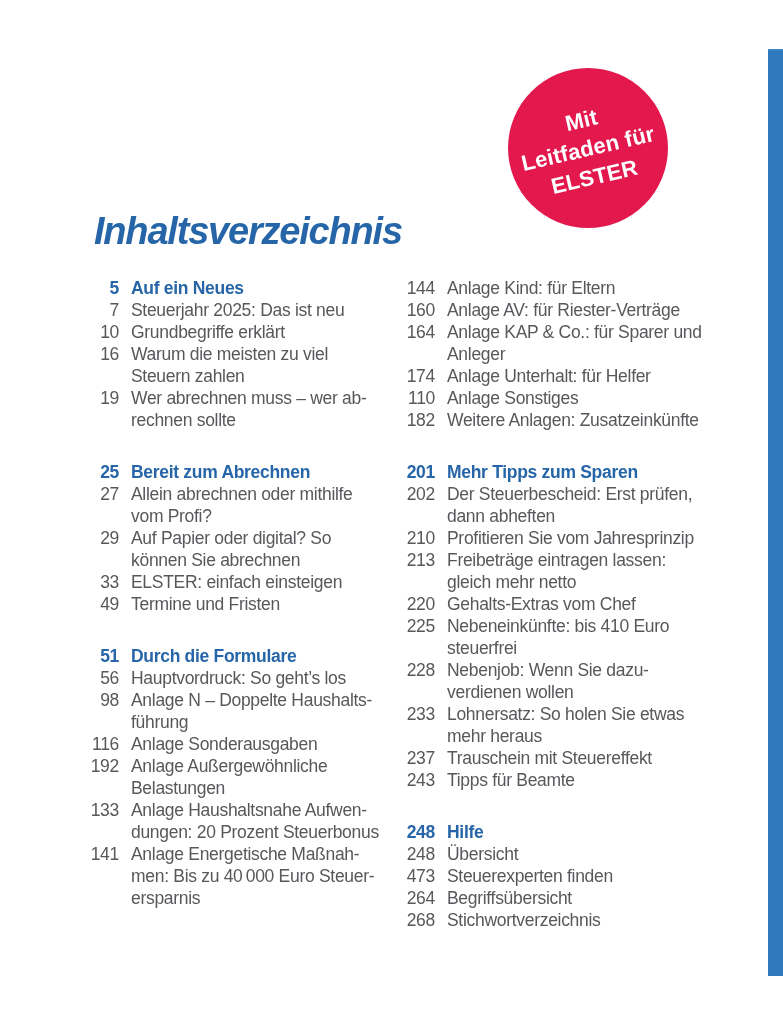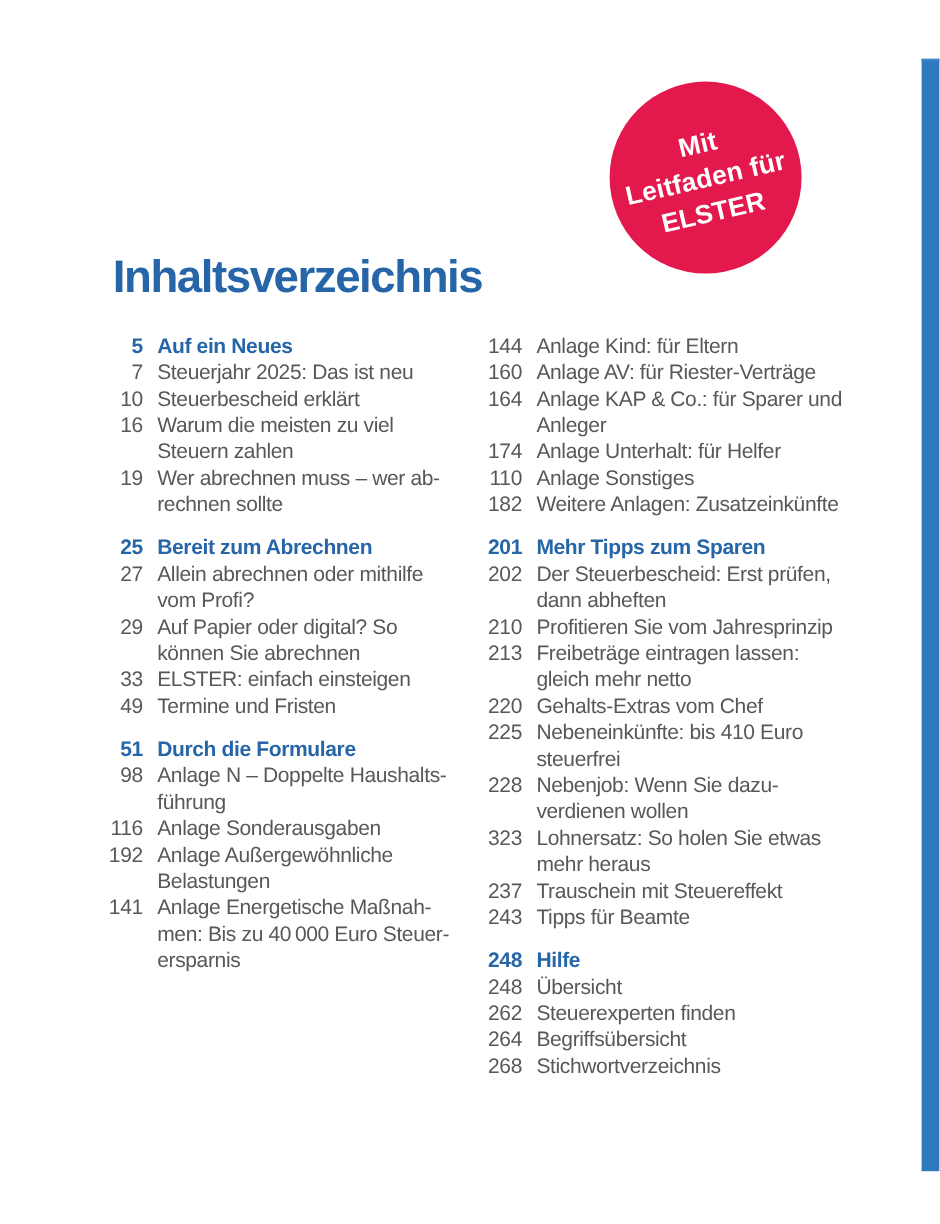--- a/index.html
+++ b/index.html
@@ -15,40 +15,41 @@
     font-family:"Liberation Sans", sans-serif;
     -webkit-font-smoothing:antialiased;
   }
   .page{position:relative;width:783px;height:1020px;background:var(--bg);overflow:hidden;}
 
   
   .title{
     position:absolute;left:94px;top:210px;margin:0;
     font-size:38px;font-weight:bold;letter-spacing:-1.2px;
     color:var(--accent);
+    font-style:italic;
   }
 
   
   .badge{
     position:absolute;left:508px;top:68px;width:160px;height:160px;
     border-radius:50%;background:var(--badge);
     display:flex;align-items:center;justify-content:center;
   }
   .badge-inner{
     transform:rotate(-13deg);
     color:#fff;font-weight:bold;font-size:22px;line-height:29px;
     text-align:center;white-space:pre-line;letter-spacing:0.2px;
   }
 
   
   .toc{position:absolute;left:83px;top:277px;display:flex;}
   .col{width:316px;flex:none;}
   .col.right{width:344px;}
   .block{margin:0;}
-  .block + .block{margin-top:14px;}
+  .block + .block{margin-top:30px;}
   .row{display:flex;font-size:17.5px;line-height:22px;color:var(--text);letter-spacing:-0.3px;}
   .row .num{width:36px;flex:none;text-align:right;}
   .row .txt{margin-left:12px;white-space:pre-line;}
   .row.header{color:var(--accent);font-weight:bold;}
   .row.header .num{color:var(--accent);}
 
   
   .edge-strip{
     position:absolute;right:0;top:49px;width:15px;height:925px;
     background:var(--strip);border-top:2px solid #3a86c8;
@@ -73,21 +74,21 @@
           <div class="row header">
             <span class="num">5</span>
             <span class="txt">Auf ein Neues</span>
           </div>
           <div class="row">
             <span class="num">7</span>
             <span class="txt">Steuerjahr 2025: Das ist neu</span>
           </div>
           <div class="row">
             <span class="num">10</span>
-            <span class="txt">Steuerbescheid erklärt</span>
+            <span class="txt">Grundbegriffe erklärt</span>
           </div>
           <div class="row">
             <span class="num">16</span>
             <span class="txt">Warum die meisten zu viel
 Steuern zahlen</span>
           </div>
           <div class="row">
             <span class="num">19</span>
             <span class="txt">Wer abrechnen muss – wer ab-
 rechnen sollte</span>
@@ -116,32 +117,41 @@
             <span class="num">49</span>
             <span class="txt">Termine und Fristen</span>
           </div>
         </div>
         <div class="block">
           <div class="row header">
             <span class="num">51</span>
             <span class="txt">Durch die Formulare</span>
           </div>
           <div class="row">
+            <span class="num">56</span>
+            <span class="txt">Hauptvordruck: So geht’s los</span>
+          </div>
+          <div class="row">
             <span class="num">98</span>
             <span class="txt">Anlage N – Doppelte Haushalts-
 führung</span>
           </div>
           <div class="row">
             <span class="num">116</span>
             <span class="txt">Anlage Sonderausgaben</span>
           </div>
           <div class="row">
             <span class="num">192</span>
             <span class="txt">Anlage Außergewöhnliche
 Belastungen</span>
+          </div>
+          <div class="row">
+            <span class="num">133</span>
+            <span class="txt">Anlage Haushaltsnahe Aufwen-
+dungen: 20 Prozent Steuerbonus</span>
           </div>
           <div class="row">
             <span class="num">141</span>
             <span class="txt">Anlage Energetische Maßnah-
 men: Bis zu 40 000 Euro Steuer-
 ersparnis</span>
           </div>
         </div>
       </div>
     <div class="col right" id="toc-col-1">
@@ -199,21 +209,21 @@
             <span class="num">225</span>
             <span class="txt">Nebeneinkünfte: bis 410 Euro
 steuerfrei</span>
           </div>
           <div class="row">
             <span class="num">228</span>
             <span class="txt">Nebenjob: Wenn Sie dazu-
 verdienen wollen</span>
           </div>
           <div class="row">
-            <span class="num">323</span>
+            <span class="num">233</span>
             <span class="txt">Lohnersatz: So holen Sie etwas
 mehr heraus</span>
           </div>
           <div class="row">
             <span class="num">237</span>
             <span class="txt">Trauschein mit Steuereffekt</span>
           </div>
           <div class="row">
             <span class="num">243</span>
             <span class="txt">Tipps für Beamte</span>
@@ -222,21 +232,21 @@
         <div class="block">
           <div class="row header">
             <span class="num">248</span>
             <span class="txt">Hilfe</span>
           </div>
           <div class="row">
             <span class="num">248</span>
             <span class="txt">Übersicht</span>
           </div>
           <div class="row">
-            <span class="num">262</span>
+            <span class="num">473</span>
             <span class="txt">Steuerexperten finden</span>
           </div>
           <div class="row">
             <span class="num">264</span>
             <span class="txt">Begriffsübersicht</span>
           </div>
           <div class="row">
             <span class="num">268</span>
             <span class="txt">Stichwortverzeichnis</span>
           </div>

